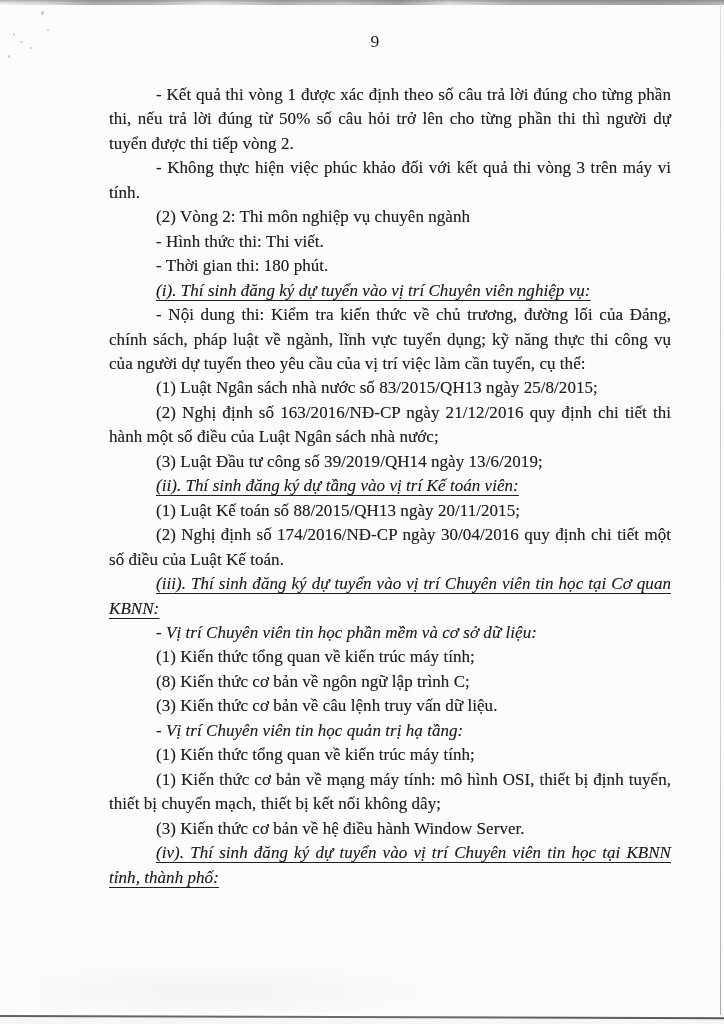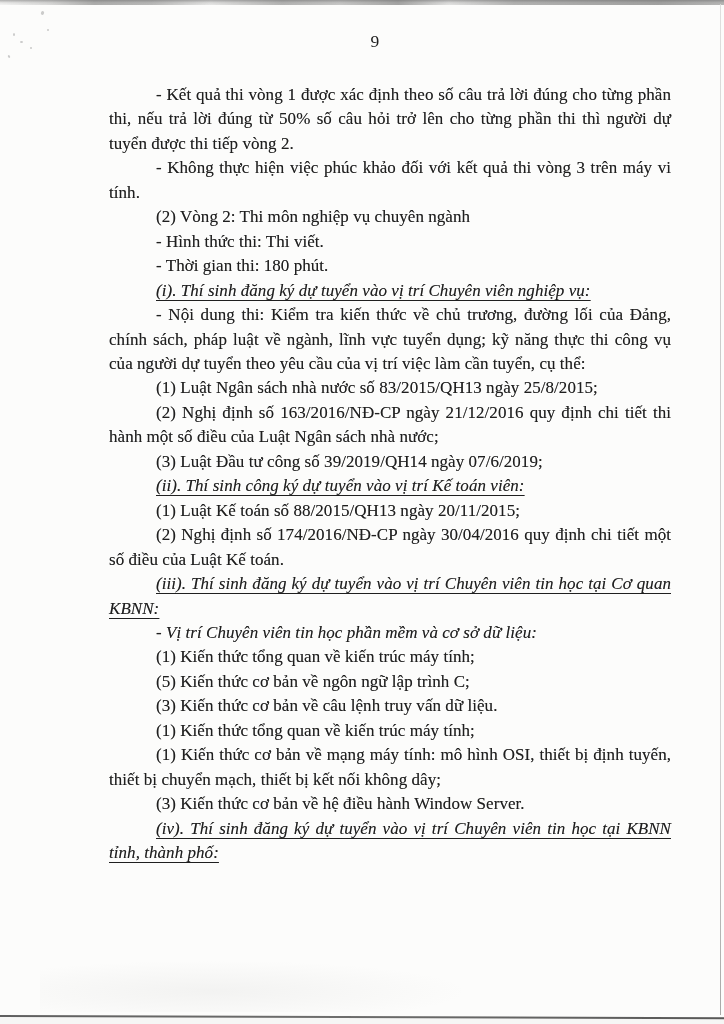--- a/index.html
+++ b/index.html
@@ -98,27 +98,28 @@
   <div class="doc-body">
       <p class="block style-body">- Kết quả thi vòng 1 được xác định theo số câu trả lời đúng cho từng phần thi, nếu trả lời đúng từ 50% số câu hỏi trở lên cho từng phần thi thì người dự tuyển được thi tiếp vòng 2.</p>
       <p class="block style-body">- Không thực hiện việc phúc khảo đối với kết quả thi vòng 3 trên máy vi tính.</p>
       <p class="block style-lead-bold"><b>(2) Vòng 2</b>: Thi môn nghiệp vụ chuyên ngành</p>
       <p class="block style-body">- Hình thức thi: Thi viết.</p>
       <p class="block style-body">- Thời gian thi: 180 phút.</p>
       <p class="block style-heading-iu">(i). Thí sinh đăng ký dự tuyển vào vị trí Chuyên viên nghiệp vụ:</p>
       <p class="block style-body">- Nội dung thi: Kiểm tra kiến thức về chủ trương, đường lối của Đảng, chính sách, pháp luật về ngành, lĩnh vực tuyển dụng; kỹ năng thực thi công vụ của người dự tuyển theo yêu cầu của vị trí việc làm cần tuyển, cụ thể:</p>
       <p class="block style-body">(1) Luật Ngân sách nhà nước số 83/2015/QH13 ngày 25/8/2015;</p>
       <p class="block style-body">(2) Nghị định số 163/2016/NĐ-CP ngày 21/12/2016 quy định chi tiết thi hành một số điều của Luật Ngân sách nhà nước;</p>
-      <p class="block style-body">(3) Luật Đầu tư công số 39/2019/QH14 ngày 07/6/2019;</p>
-      <p class="block style-heading-iu">(ii). Thí sinh công ký dự tuyển vào vị trí Kế toán viên:</p>
+      <p class="block style-body">(3) Luật Đầu tư công số 39/2019/QH14 ngày 13/6/2019;</p>
+      <p class="block style-heading-iu">(ii). Thí sinh đăng ký dự tầng vào vị trí Kế toán viên:</p>
       <p class="block style-body">(1) Luật Kế toán số 88/2015/QH13 ngày 20/11/2015;</p>
       <p class="block style-body">(2) Nghị định số 174/2016/NĐ-CP ngày 30/04/2016 quy định chi tiết một số điều của Luật Kế toán.</p>
       <p class="block style-heading-iu">(iii). Thí sinh đăng ký dự tuyển vào vị trí Chuyên viên tin học tại Cơ quan KBNN:</p>
       <p class="block style-sub-italic">- Vị trí Chuyên viên tin học phần mềm và cơ sở dữ liệu:</p>
       <p class="block style-body">(1) Kiến thức tổng quan về kiến trúc máy tính;</p>
-      <p class="block style-body">(5) Kiến thức cơ bản về ngôn ngữ lập trình C;</p>
+      <p class="block style-body">(8) Kiến thức cơ bản về ngôn ngữ lập trình C;</p>
       <p class="block style-body">(3) Kiến thức cơ bản về câu lệnh truy vấn dữ liệu.</p>
+      <p class="block style-sub-italic">- Vị trí Chuyên viên tin học quản trị hạ tầng:</p>
       <p class="block style-body">(1) Kiến thức tổng quan về kiến trúc máy tính;</p>
       <p class="block style-body">(1) Kiến thức cơ bản về mạng máy tính: mô hình OSI, thiết bị định tuyến, thiết bị chuyển mạch, thiết bị kết nối không dây;</p>
       <p class="block style-body">(3) Kiến thức cơ bản về hệ điều hành Window Server.</p>
       <p class="block style-heading-iu">(iv). Thí sinh đăng ký dự tuyển vào vị trí Chuyên viên tin học tại KBNN tỉnh, thành phố:</p>
     </div>
 </div>
 
 </body></html>

